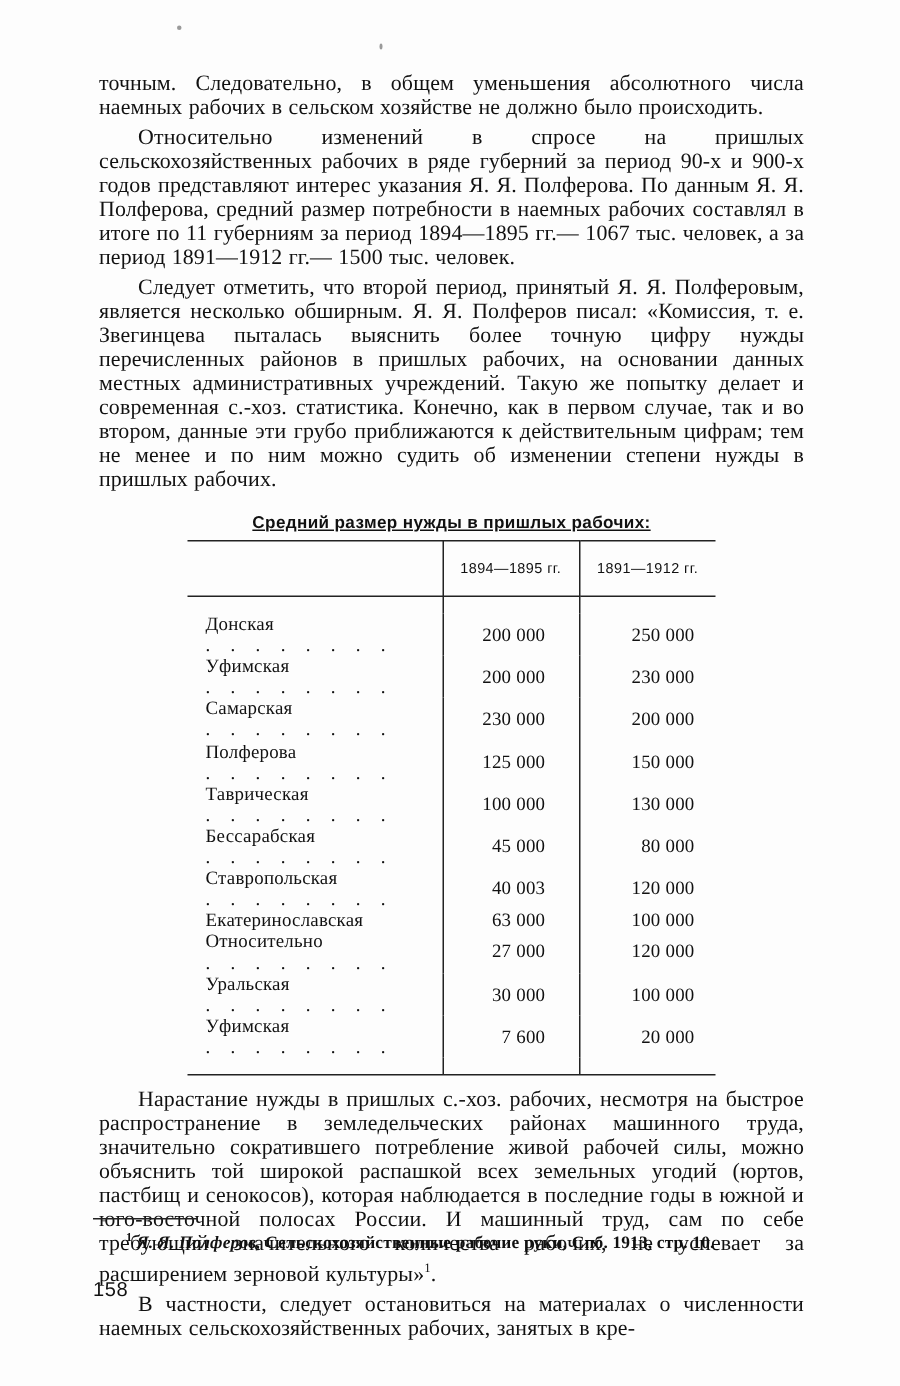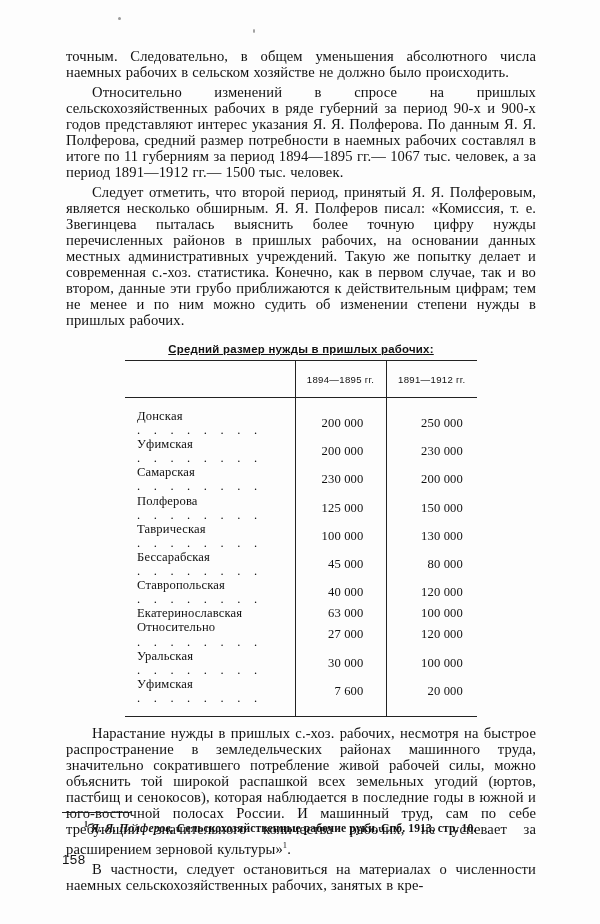--- a/index.html
+++ b/index.html
@@ -283,21 +283,21 @@
             <td class="v2">80 000</td>
           </tr>
 
           <tr>
             <td class="name">
               <div class="namecell">
                 <span class="label">Ставропольская</span>
                 <span class="leaders">. . . . . . . .</span>
               </div>
             </td>
-            <td class="v1">40 000</td>
+            <td class="v1">40 003</td>
             <td class="v2">120 000</td>
           </tr>
 
           <tr>
             <td class="name">
               <div class="namecell">
                 <span class="label">Екатеринославская</span>
                 <span class="leaders"></span>
               </div>
             </td>

